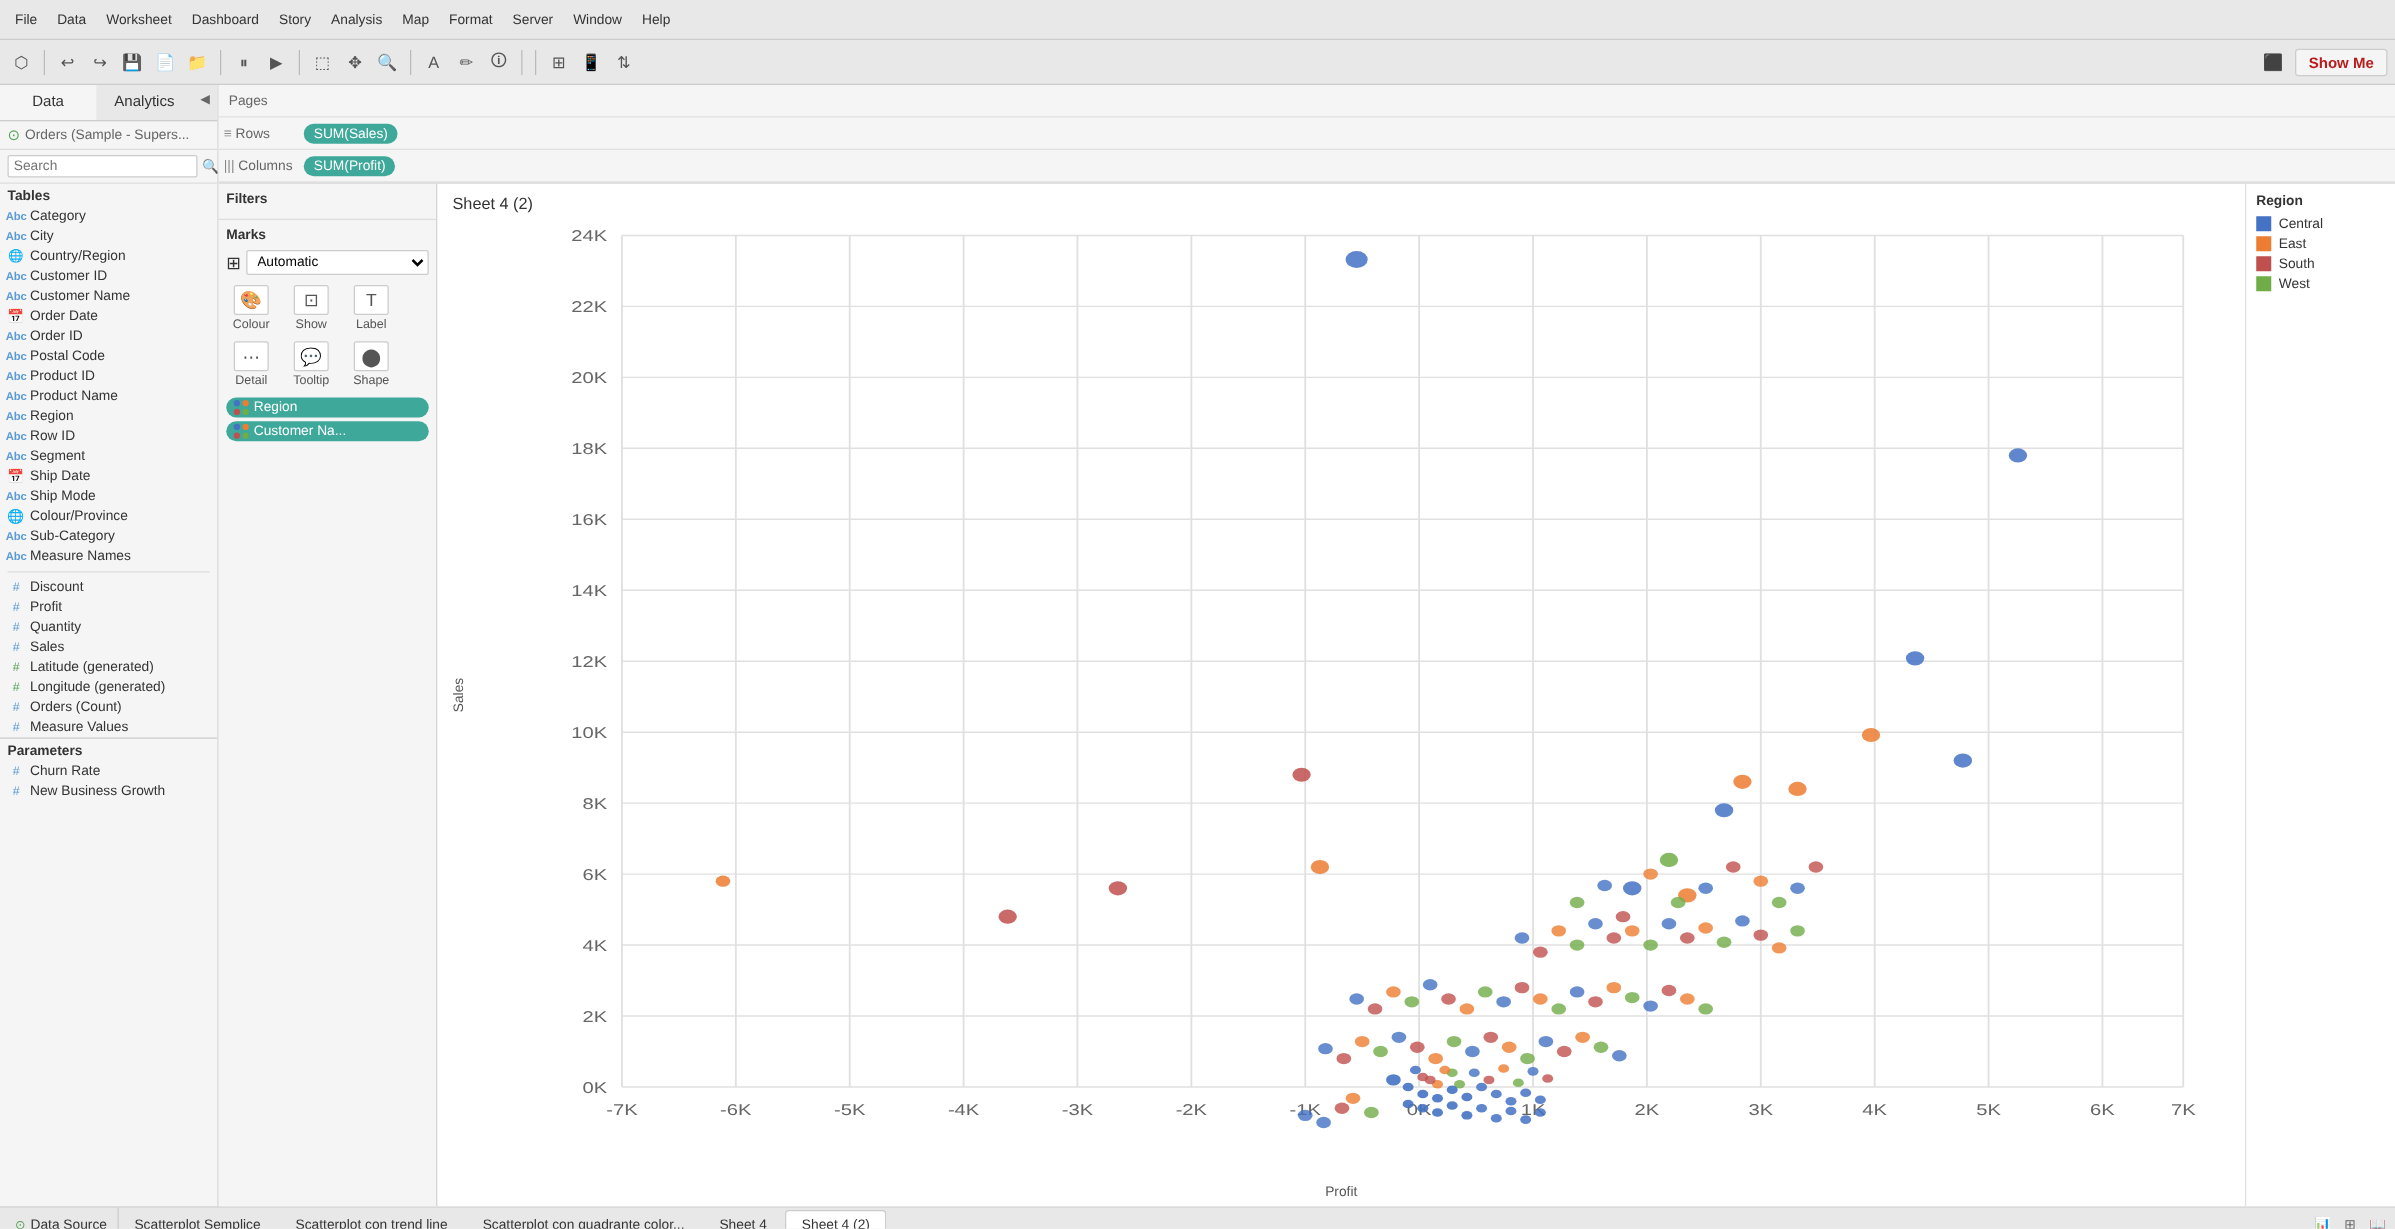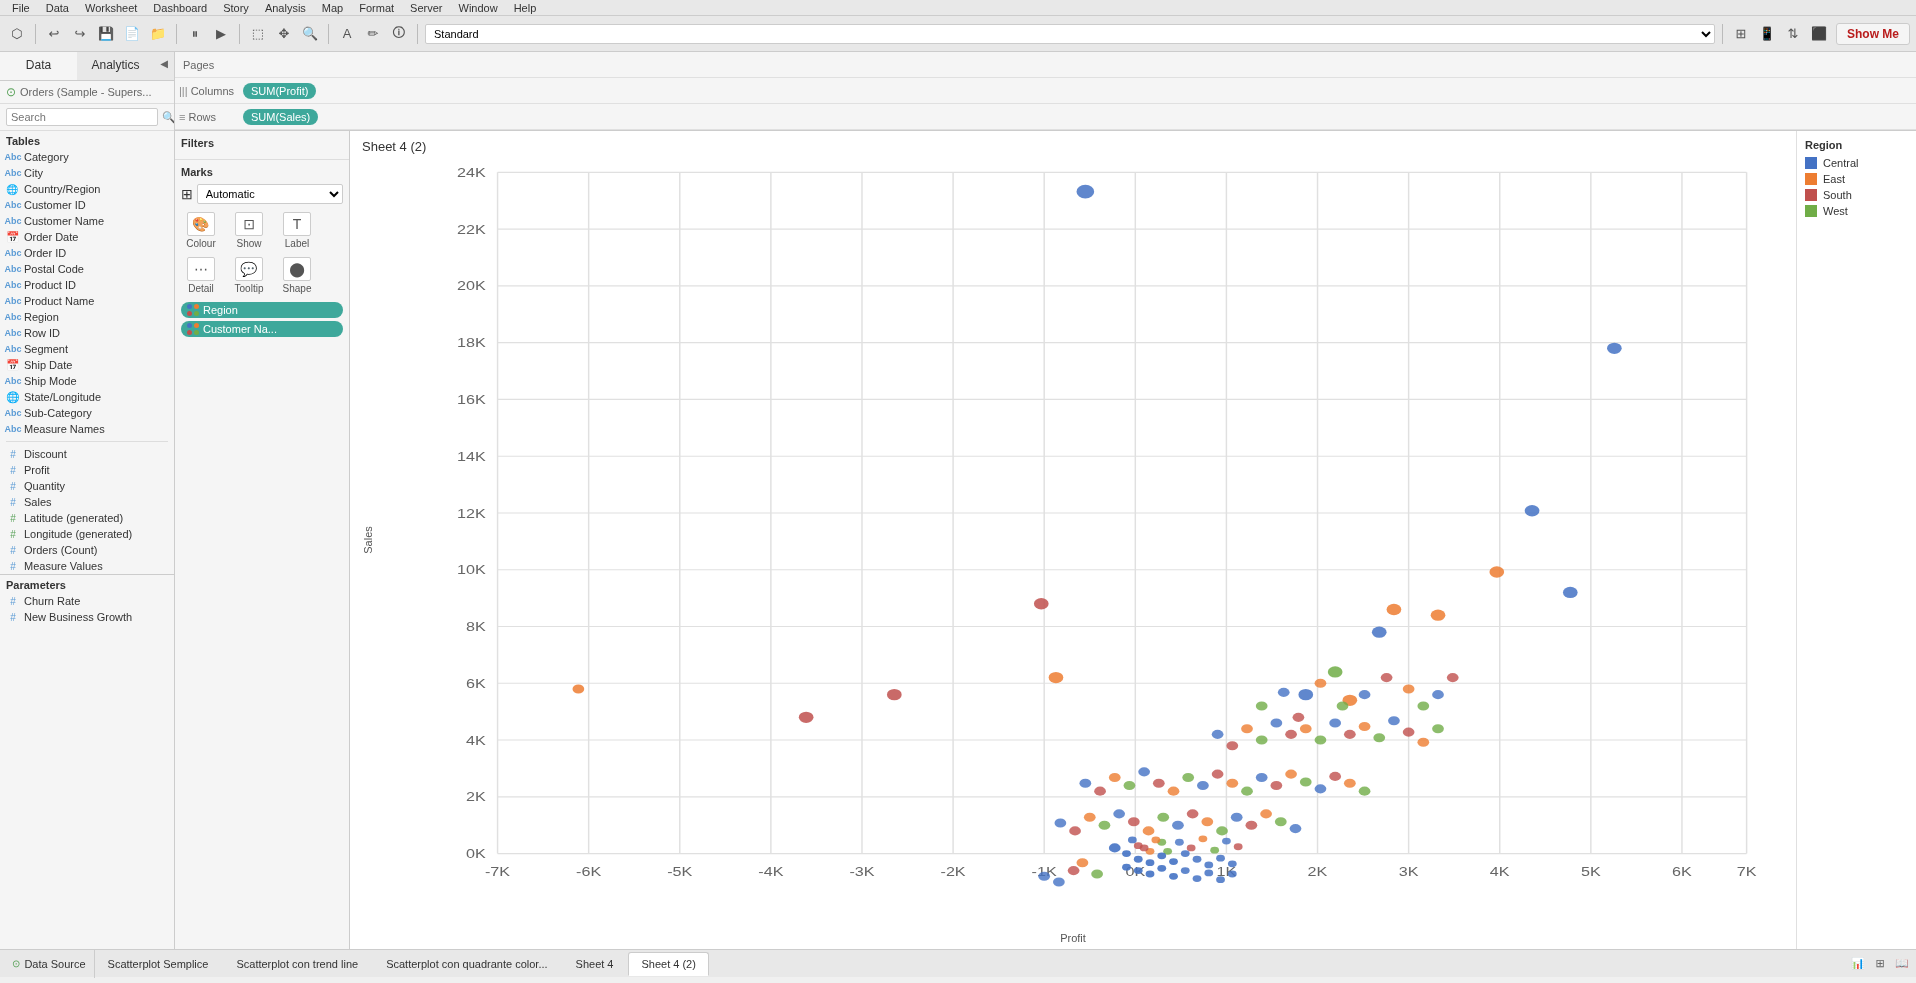--- a/index.html
+++ b/index.html
@@ -28,21 +28,21 @@
       padding: 3px 10px;
       border-radius: 3px;
       cursor: pointer;
       font-size: 12px;
       font-weight: bold;
       color: #b91c1c;
     }
 
     
     .menubar {
-      height: 16px;
+      height: 32px;
       background: #e8e8e8;
       border-bottom: 1px solid #ccc;
       display: flex;
       align-items: flex-start;
       padding: 0 4px;
       gap: 0;
     }
     .menu-item {
       padding: 0 8px;
       height: 100%;
@@ -416,23 +416,20 @@
   <div class="toolbar-icon">▶</div>
   <div class="toolbar-separator"></div>
   <div class="toolbar-icon">⬚</div>
   <div class="toolbar-icon">✥</div>
   <div class="toolbar-icon">🔍</div>
   <div class="toolbar-separator"></div>
   <div class="toolbar-icon">A</div>
   <div class="toolbar-icon">✏</div>
   <div class="toolbar-icon">🛈</div>
   <div class="toolbar-separator"></div>
-  <select class="marks-select" style="width:100px">
-    <option>Standard</option>
-  </select>
   <div class="toolbar-separator"></div>
   <div class="toolbar-icon">⊞</div>
   <div class="toolbar-icon">📱</div>
   <div class="toolbar-icon">⇅</div>
   <div class="toolbar-right">
     <div class="toolbar-icon">⬛</div>
     <button class="show-me-btn">Show Me</button>
   </div>
 </div>
 
@@ -514,21 +511,21 @@
       <div class="field-item">
         <span class="field-icon" style="color:#5b9bd5;font-size:11px">📅</span>
         <span>Ship Date</span>
       </div>
       <div class="field-item">
         <span class="field-icon icon-abc">Abc</span>
         <span>Ship Mode</span>
       </div>
       <div class="field-item">
         <span class="field-icon icon-globe" style="color:#5ba35b;font-size:11px">🌐</span>
-        <span>State/Longitude</span>
+        <span>Colour/Province</span>
       </div>
       <div class="field-item">
         <span class="field-icon icon-abc">Abc</span>
         <span>Sub-Category</span>
       </div>
       <div class="field-item">
         <span class="field-icon icon-abc">Abc</span>
         <span>Measure Names</span>
       </div>
 
@@ -577,32 +574,32 @@
         <span>New Business Growth</span>
       </div>
     </div>
   </div>
 
   <div class="center-area">
 
     <div class="shelves">
       <div class="shelf-row">
         <span class="pages-label">Pages</span>
+      </div>
+      <div class="shelf-row">
+        <span class="shelf-label">
+          <span style="font-size:11px;color:#888">≡</span> <span>Rows</span>
+        </span>
+        <div class="shelf-pill">SUM(Sales)</div>
       </div>
       <div class="shelf-row">
         <span class="shelf-label">
           <span style="font-size:11px;color:#888">|||</span> <span>Columns</span>
         </span>
         <div class="shelf-pill">SUM(Profit)</div>
-      </div>
-      <div class="shelf-row">
-        <span class="shelf-label">
-          <span style="font-size:11px;color:#888">≡</span> <span>Rows</span>
-        </span>
-        <div class="shelf-pill">SUM(Sales)</div>
       </div>
     </div>
 
     <div class="content-split">
 
       <div class="filters-marks-area">
         <div class="filters-section">
           <div class="filters-title">Filters</div>
         </div>
 

